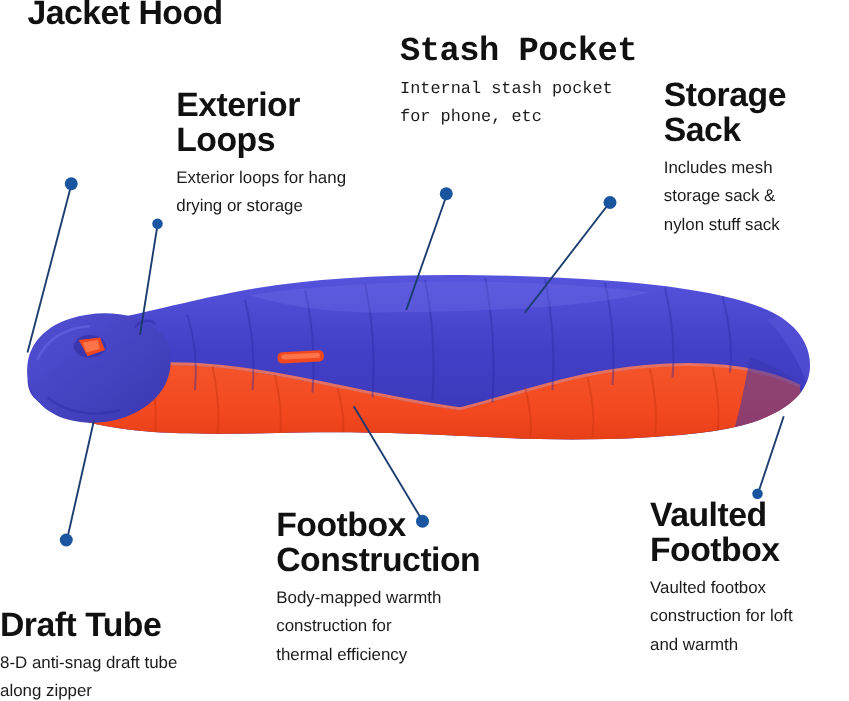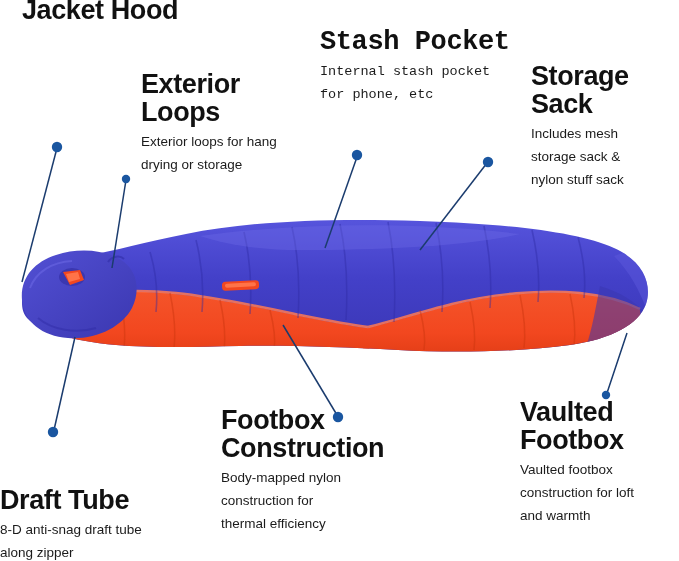--- a/index.html
+++ b/index.html
@@ -225,21 +225,21 @@
 
   <div class="annot" id="a-draft">
     <h2 class="annot-title">Draft Tube</h2>
     <p class="annot-body">8-D anti-snag draft tube
 along zipper</p>
   </div>
 
   <div class="annot" id="a-baffle">
     <h2 class="annot-title">Footbox
 Construction</h2>
-    <p class="annot-body">Body-mapped nylon
+    <p class="annot-body">Body-mapped warmth
 construction for
 thermal efficiency</p>
   </div>
 
   <div class="annot" id="a-vaulted">
     <h2 class="annot-title">Vaulted
 Footbox</h2>
     <p class="annot-body">Vaulted footbox
 construction for loft
 and warmth</p>

